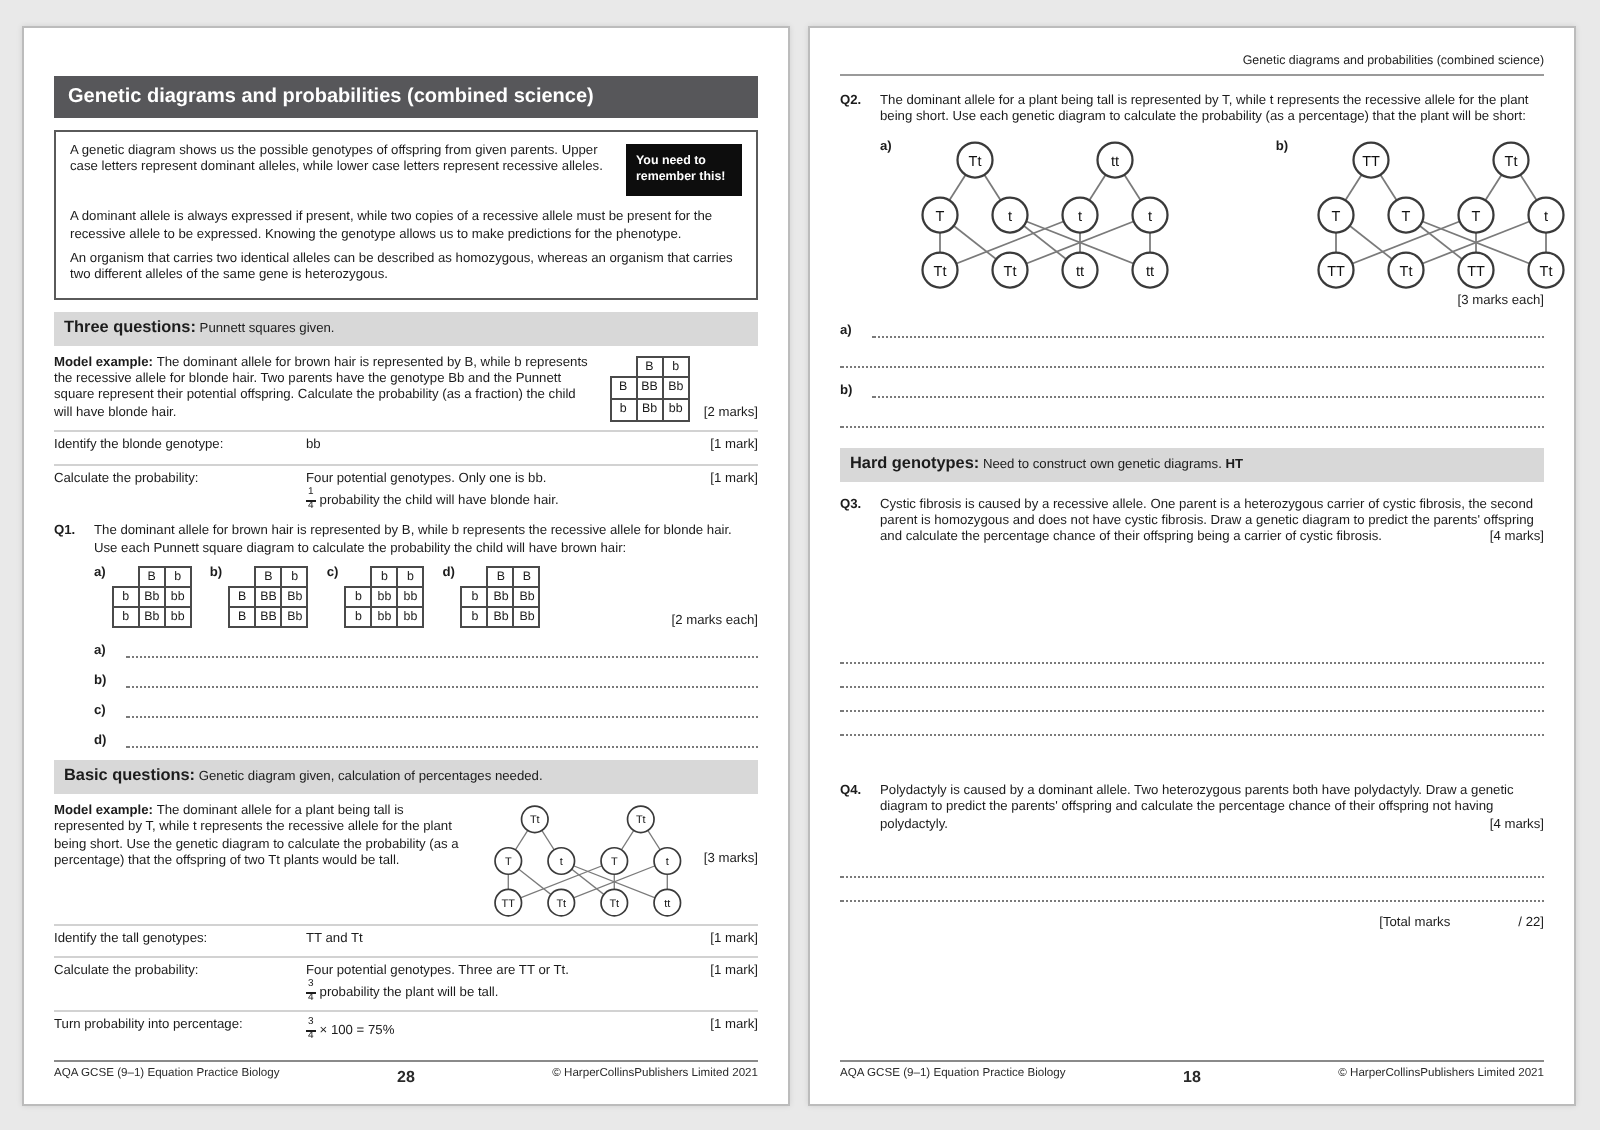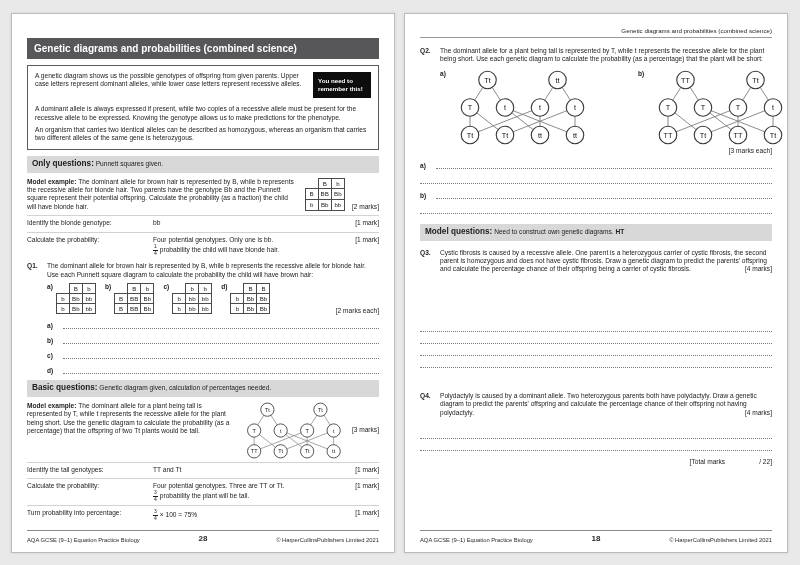--- a/index.html
+++ b/index.html
@@ -62,21 +62,21 @@
 
   .rp-header{margin:13px 15px 0;text-align:right;font-size:6.2px;color:#222;border-bottom:1px solid #9a9a9a;padding-bottom:3px;}
   .diagrams-row{margin:6px 15px 0 35px;display:flex;gap:48px;}
   .diagram-item{display:flex;gap:4px;font-size:6.6px;}
   .diagram-label{font-weight:bold;}
   .marks-row{margin:2px 15px 0;text-align:right;font-size:6.6px;}
   .worklines{margin-top:46px;}
   .worklines .dotline-full + .dotline-full{margin-top:0;}
   .total-row{margin:7px 15px 0;display:flex;justify-content:flex-end;gap:34px;font-size:6.6px;}
 
-  .footer{position:absolute;left:15px;right:15px;bottom:9px;border-top:1px solid #8a8a8a;padding-top:3px;display:flex;align-items:flex-end;font-size:5.8px;color:#2a2a2a;}
+  .footer{position:absolute;left:15px;right:15px;bottom:9px;border-top:1px solid #8a8a8a;padding-top:3px;display:flex;align-items:flex-start;font-size:5.8px;color:#2a2a2a;}
   .footer-left{flex:1;}
   .footer-page{font-weight:bold;font-size:8px;}
   .footer-right{flex:1;text-align:right;}
 </style>
 </head>
 <body>
 
 <div class="spread">
 
   <div class="page page-left">
@@ -87,21 +87,21 @@
       <div>
         <div class="remember">You need to remember this!</div>
         <div>A genetic diagram shows us the possible genotypes of offspring from given parents. Upper case letters represent dominant alleles, while lower case letters represent recessive alleles.</div>
         <div class="clear"></div>
       </div>
       <div class="intro-p">A dominant allele is always expressed if present, while two copies of a recessive allele must be present for the recessive allele to be expressed. Knowing the genotype allows us to make predictions for the phenotype.</div>
       <div class="intro-p">An organism that carries two identical alleles can be described as homozygous, whereas an organism that carries two different alleles of the same gene is heterozygous.</div>
     </div>
 
     <div class="section-bar">
-      <span class="bar-title">Only questions:</span><span> Punnett squares given.</span>
+      <span class="bar-title">Three questions:</span><span> Punnett squares given.</span>
     </div>
 
     <div class="model-row">
       <div class="model-text"><b>Model example: </b><span>The dominant allele for brown hair is represented by B, while b represents the recessive allele for blonde hair. Two parents have the genotype Bb and the Punnett square represent their potential offspring. Calculate the probability (as a fraction) the child will have blonde hair.</span></div>
       <table class="punnett">
         <tbody>
             <tr>
           <td class="empty"></td>
           <td>B</td>
           <td>b</td>
@@ -442,21 +442,21 @@
 
     <div class="answer-row" style="margin-left:15px;">
       <span class="answer-label">b)</span>
         <span class="dotline"></span>
     </div>
     <div class="answer-row" style="margin-left:15px;">
       <span class="dotline" style="margin-left:0;"></span>
     </div>
 
     <div class="section-bar" style="margin-top:10px;">
-      <span class="bar-title">Model questions:</span><span> Need to construct own genetic diagrams. </span><span class="bar-ht">HT</span>
+      <span class="bar-title">Hard genotypes:</span><span> Need to construct own genetic diagrams. </span><span class="bar-ht">HT</span>
     </div>
 
     <div class="q-block" style="margin-top:8px;">
       <span class="q-num">Q3.</span>
       <span class="q-text">Cystic fibrosis is caused by a recessive allele. One parent is a heterozygous carrier of cystic fibrosis, the second parent is homozygous and does not have cystic fibrosis. Draw a genetic diagram to predict the parents' offspring and calculate the percentage chance of their offspring being a carrier of cystic fibrosis.</span>
       <span class="q-marks-abs">[4 marks]</span>
     </div>
 
     <div class="worklines">
       <div class="dotline-full"></div>

